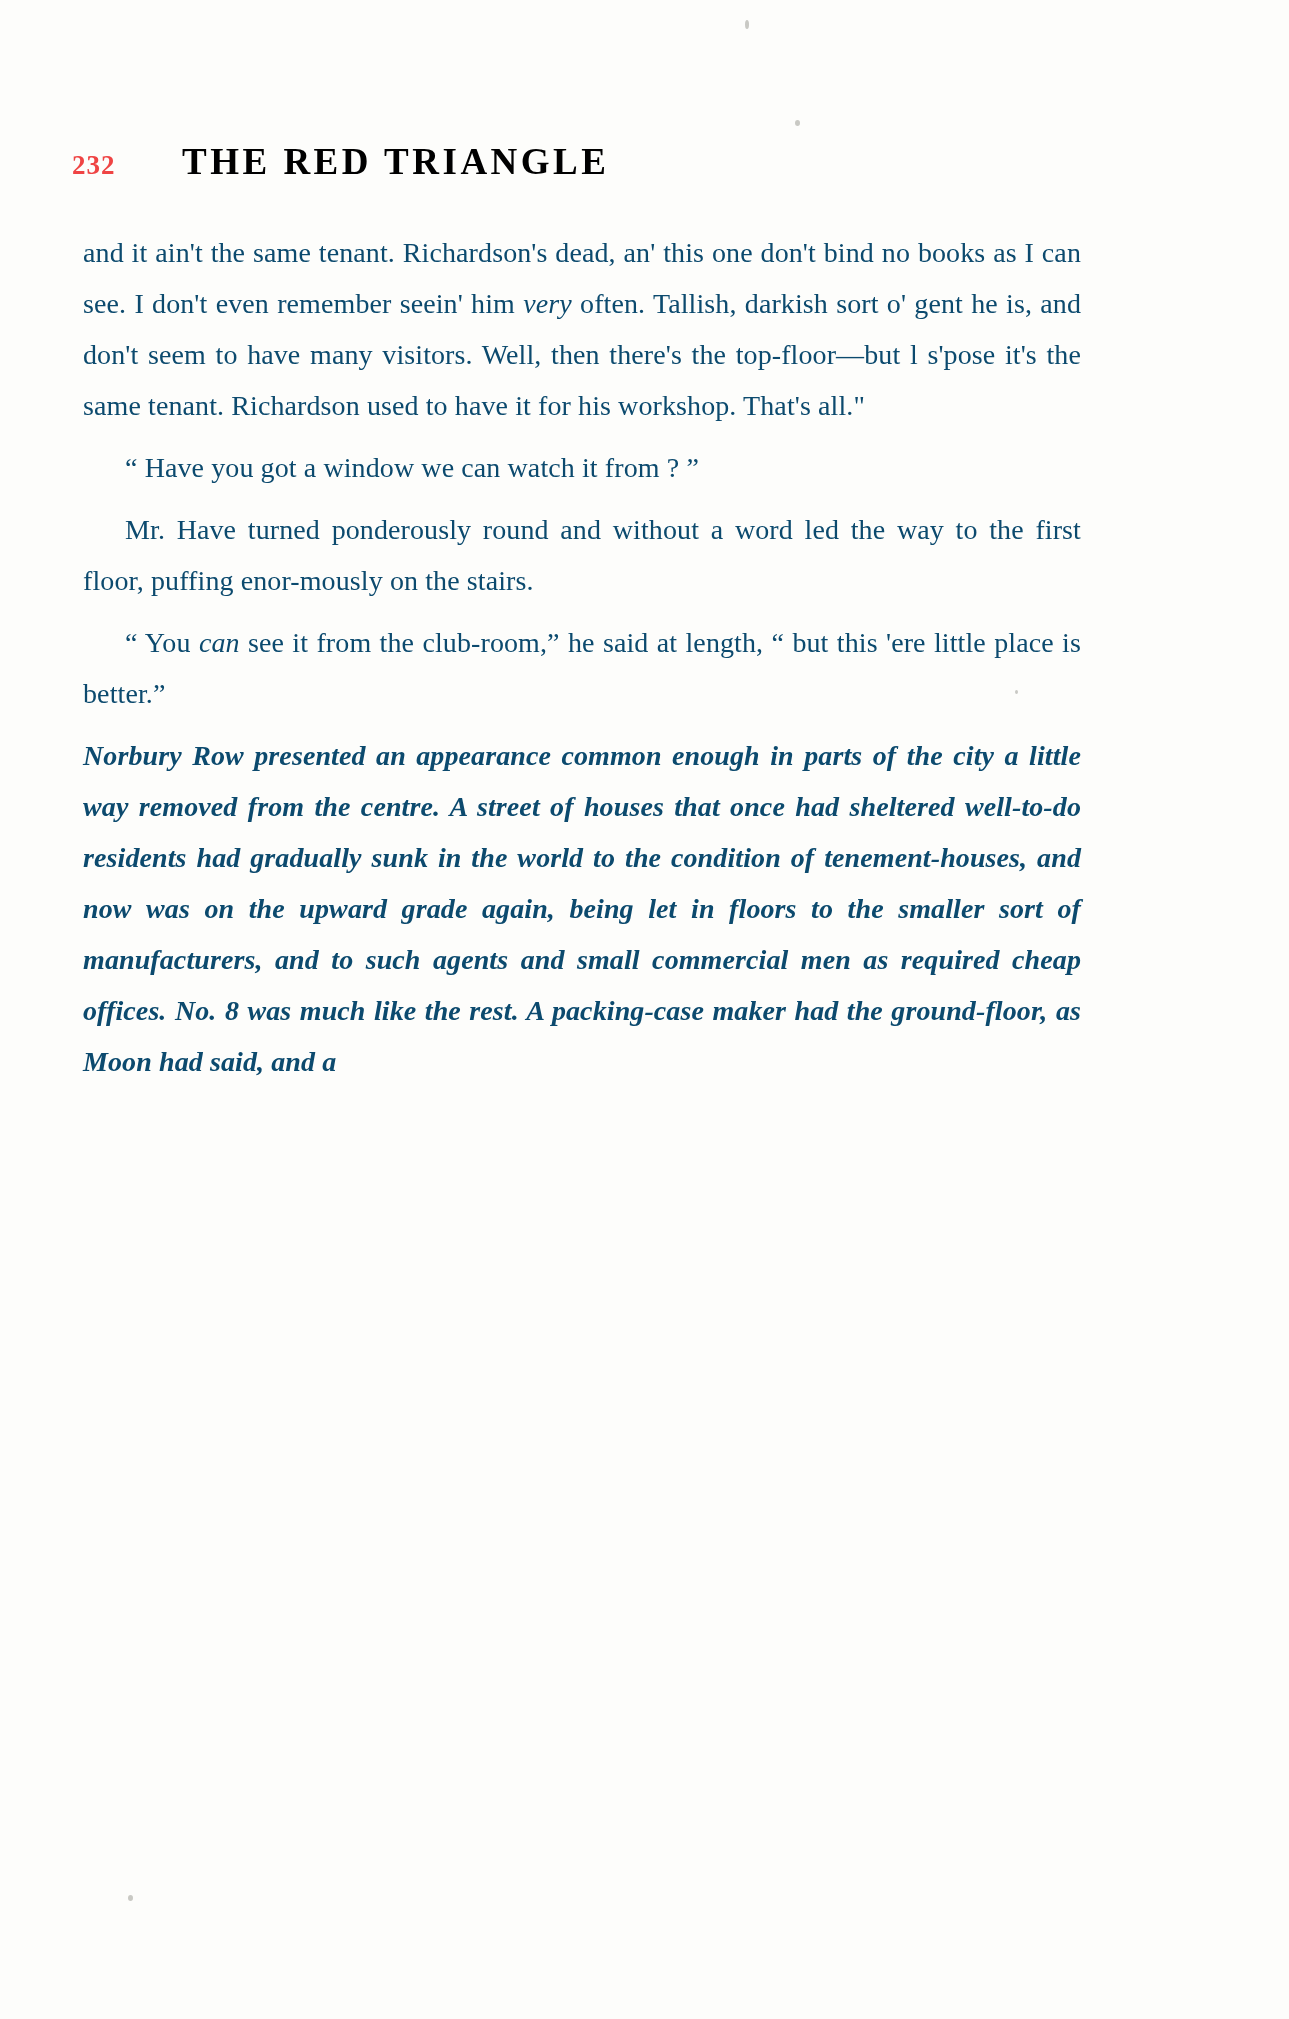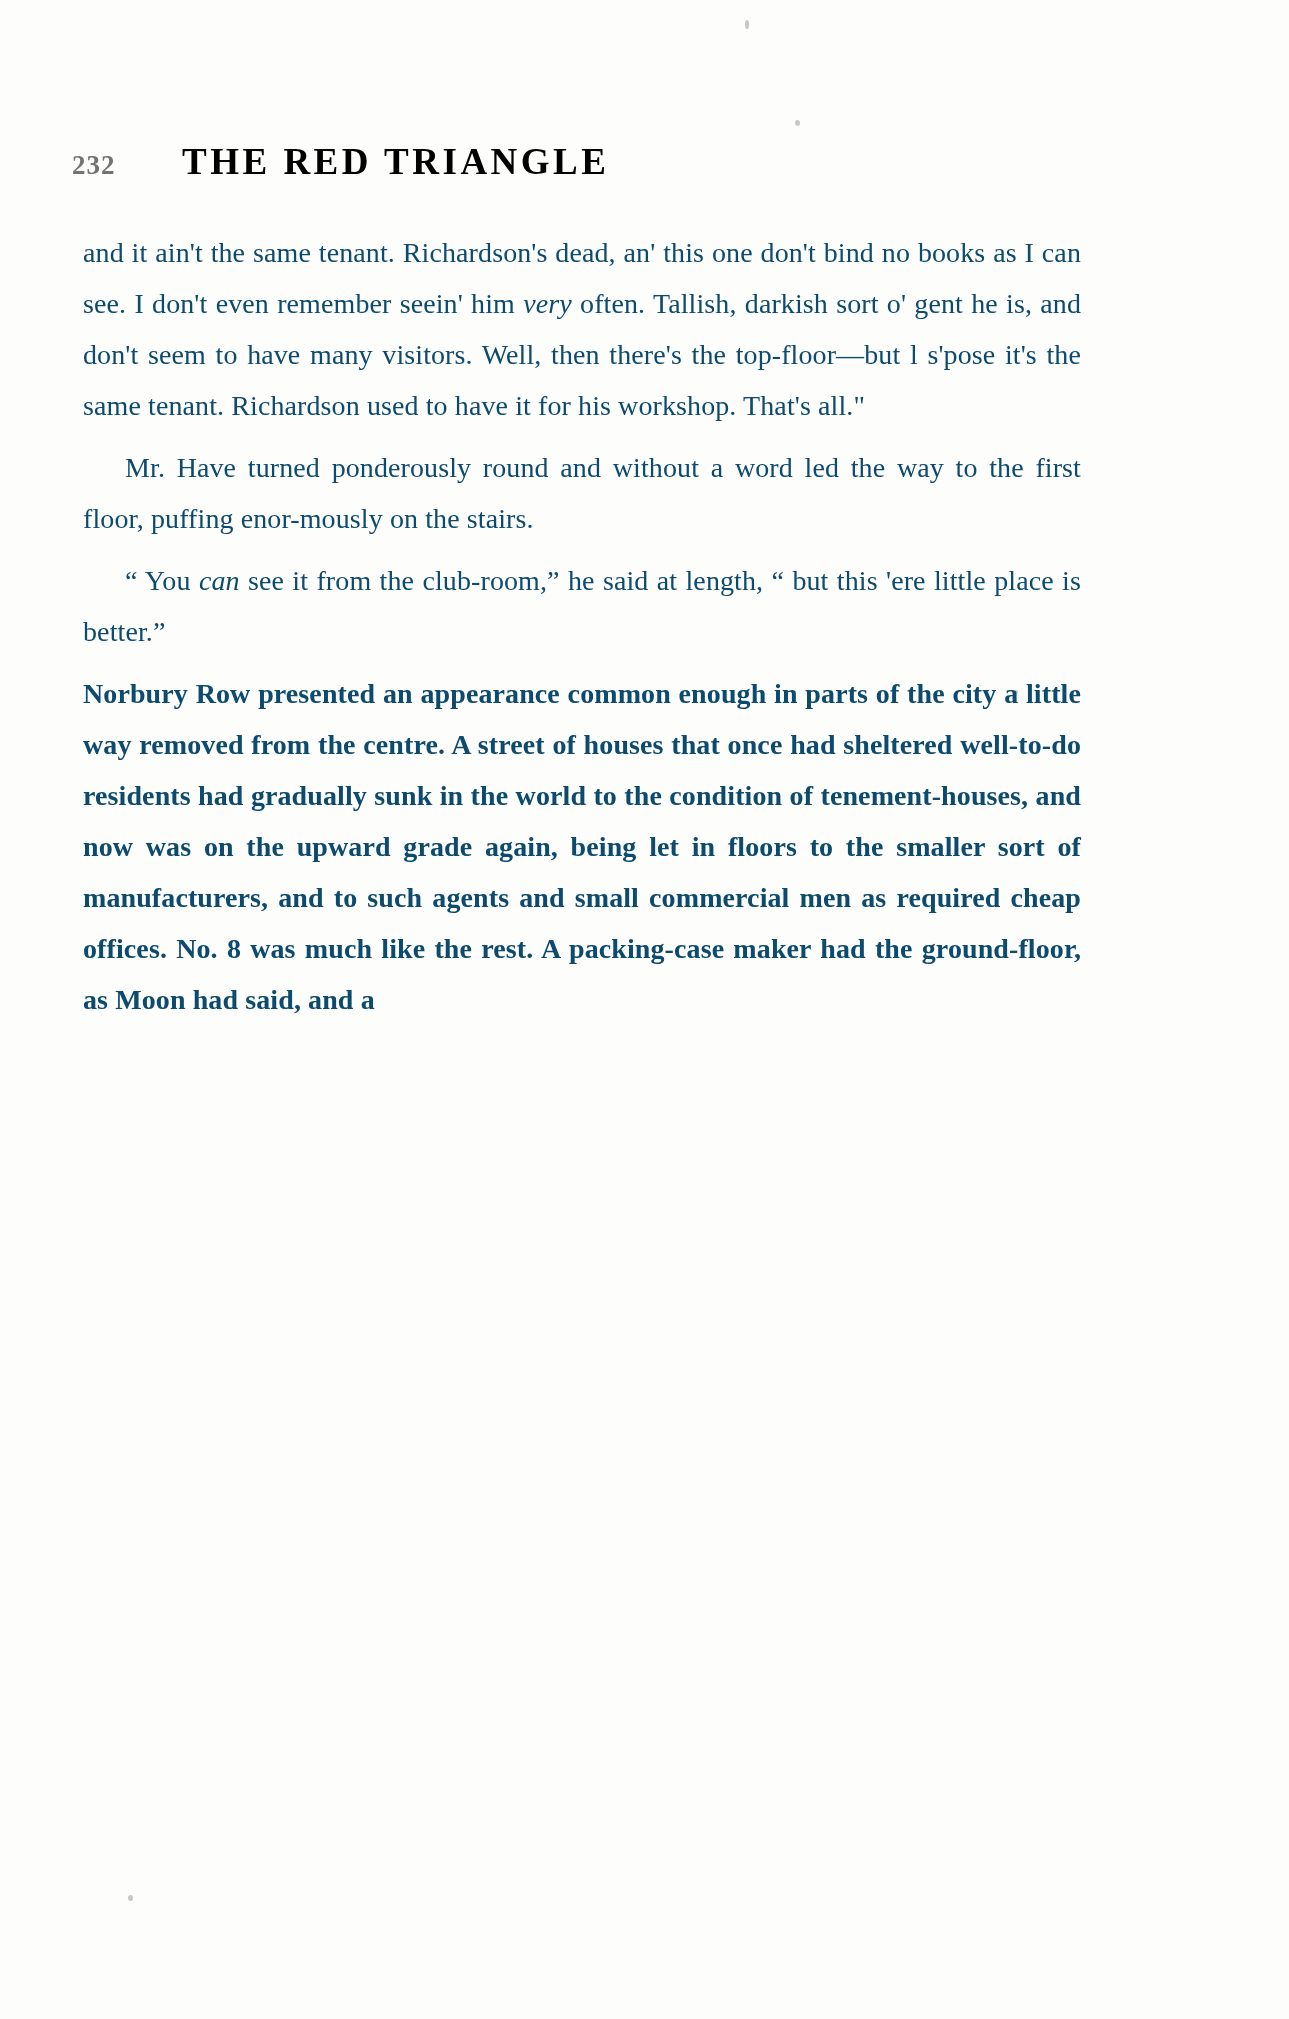--- a/index.html
+++ b/index.html
@@ -34,21 +34,21 @@
     margin-bottom: 44px;
     padding-left: 0;
   }
   .folio {
     font-size: 27px;
     letter-spacing: 1px;
     font-weight: 600;
     width: 110px;
     flex: 0 0 110px;
     text-align: left;
-    color: #737373;
+    color: #ef4444;
   }
   .book-title {
     font-size: 37px;
     letter-spacing: 3.5px;
     font-weight: 600;
     color: #000000;
     white-space: nowrap;
   }
   .body-text p {
     margin: 11px;
@@ -63,20 +63,21 @@
     text-indent: 42px;
   }
   .body-text p.noindent {
     text-indent: 0;
   }
   .body-text em {
     font-style: italic;
   }
   .heavy {
     font-weight: 600;
+    font-style: italic;
   }
   
   .speck {
     position: absolute;
     background: #c9c9c4;
     border-radius: 50%;
   }
   .s1 { width: 4px; height: 9px; left: 745px; top: 20px; }
   .s2 { width: 5px; height: 6px; left: 795px; top: 120px; }
   .s3 { width: 5px; height: 6px; left: 128px; top: 1895px; }
@@ -93,19 +94,20 @@
 
   <div class="page-inner">
 
     <div class="running-head">
       <div class="folio">232</div>
       <div class="book-title">THE RED TRIANGLE</div>
     </div>
 
     <div class="body-text">
       <p class="noindent">and it ain't the same tenant.   Richardson's dead, an' this one  don't bind  no  books  as  I can see.   I don't even remember seein' him <em>very</em> often.   Tallish, darkish  sort  o'  gent  he is, and  don't  seem  to  have many visitors.   Well, then there's the top-floor—but l s'pose it's  the  same  tenant.   Richardson used  to have it for his workshop.   That's all."</p>
+      <p class="indent">“ Have you got a window we can watch it from ? ”</p>
       <p class="indent">Mr.  Have turned  ponderously round and without a word led the way to  the  first  floor,  puffing  enor-mously on the stairs.</p>
       <p class="indent">“ You <em>can</em> see  it  from  the  club-room,” he said  at length, “ but this 'ere little  place  is  better.”</p>
       <p class="noindent heavy">Norbury  Row presented  an  appearance  common enough in parts of the city a little way removed from the  centre.  A  street  of  houses  that  once  had sheltered well-to-do residents had  gradually sunk in the world  to the condition  of  tenement-houses, and now  was  on  the  upward  grade  again,  being let in floors to the smaller sort of manufacturers, and to such agents and small commercial men as required  cheap offices.  No. 8 was much like the rest.  A packing-case maker had the ground-floor, as Moon had said, and a</p>
     </div>
 
   </div>
 </div>
 
 </body></html>

